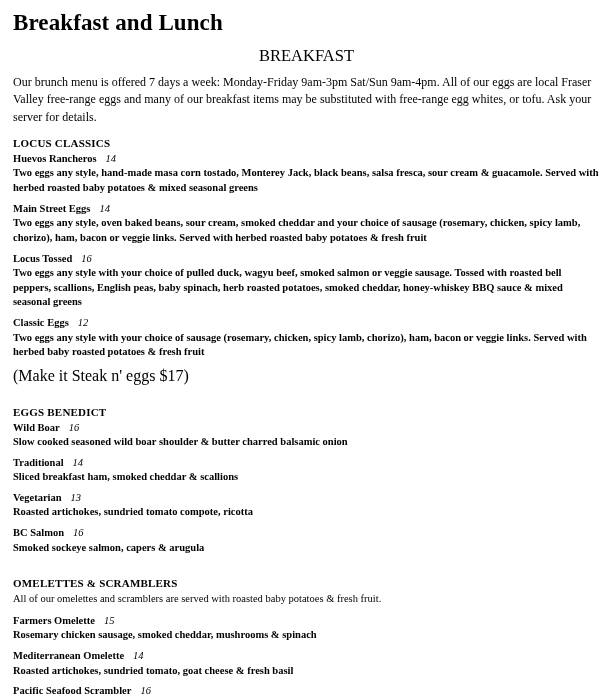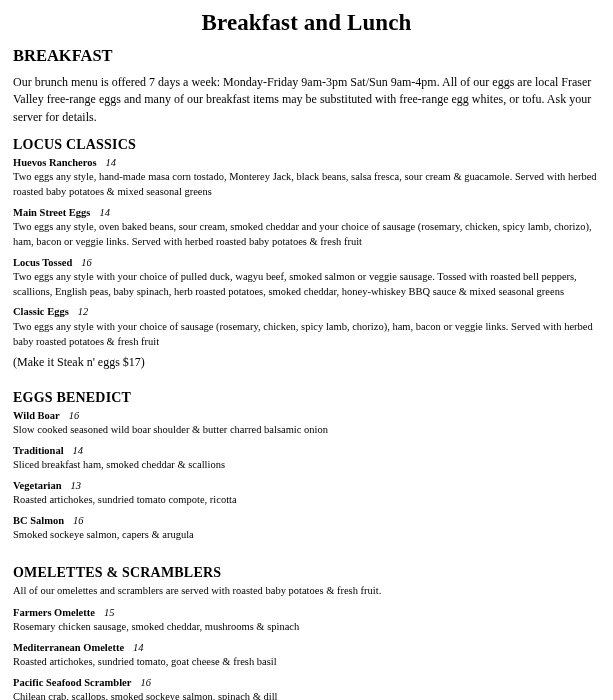--- a/index.html
+++ b/index.html
@@ -18,36 +18,36 @@
     padding: 8px 13px 0 13px;
     box-sizing: border-box;
     width: 613px;
   }
   .menu-title {
     font-size: 23px;
     font-weight: bold;
     letter-spacing: 0.1px;
     margin: 2px 0 12px 0;
     line-height: 1.1;
-    text-align: center;
   }
   .meal-heading {
     font-size: 16.5px;
-    font-weight: bold;
+    font-weight: normal;
     margin: 0 0 9px 0;
     line-height: 1.1;
+    text-align: center;
   }
   .intro {
     font-size: 12px;
     line-height: 1.42;
     margin: 0 0 11px 0;
     text-align: left;
   }
   .section-heading {
-    font-size: 14px;
+    font-size: 11px;
     font-weight: bold;
     margin: 0 0 3px 0;
     letter-spacing: 0.2px;
   }
   .section-note {
     font-size: 10.5px;
     line-height: 1.42;
     margin: 0 0 7px 0;
   }
   .item {
@@ -59,24 +59,24 @@
     line-height: 1.35;
   }
   .item-price {
     font-weight: normal;
     padding-left: 9px;
     font-style: italic;
   }
   .item-desc {
     font-size: 10.5px;
     line-height: 1.42;
-    font-weight: normal;
+    font-weight: bold;
   }
   .item-extra {
-    font-size: 12px;
+    font-size: 16px;
     line-height: 1.42;
     margin: 5px 0 0 0;
   }
   .sec-gap {
     height: 12px;
   }
   .sec-gap-lg {
     height: 16px;
   }
 </style>

